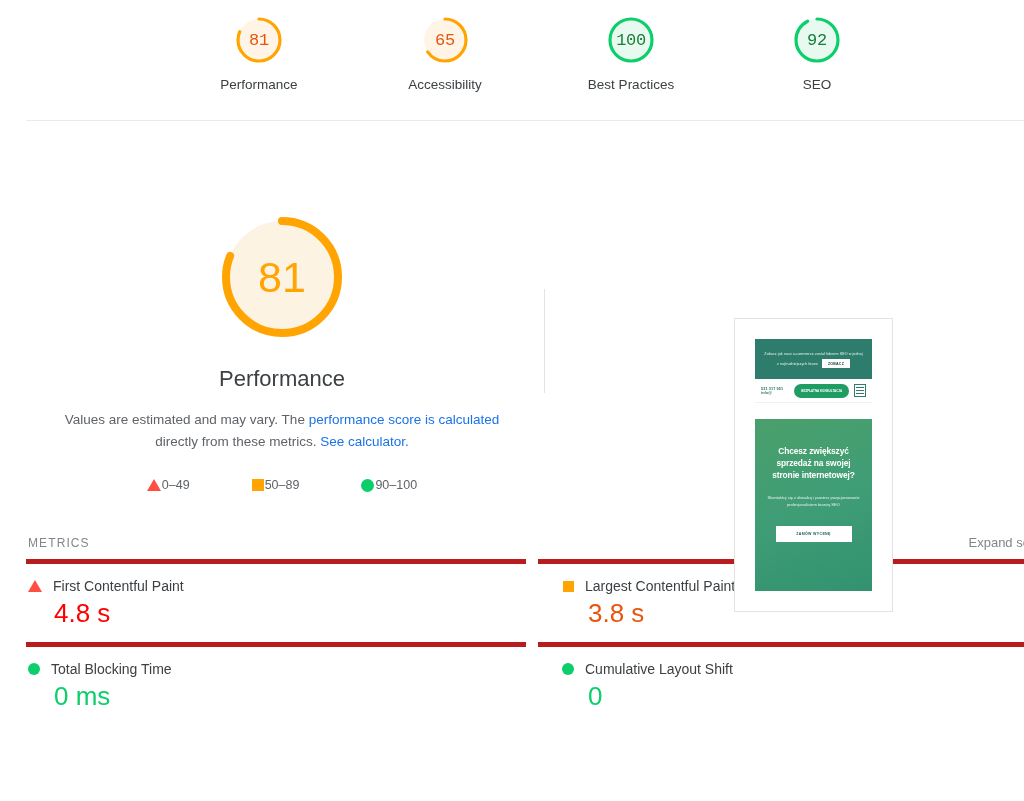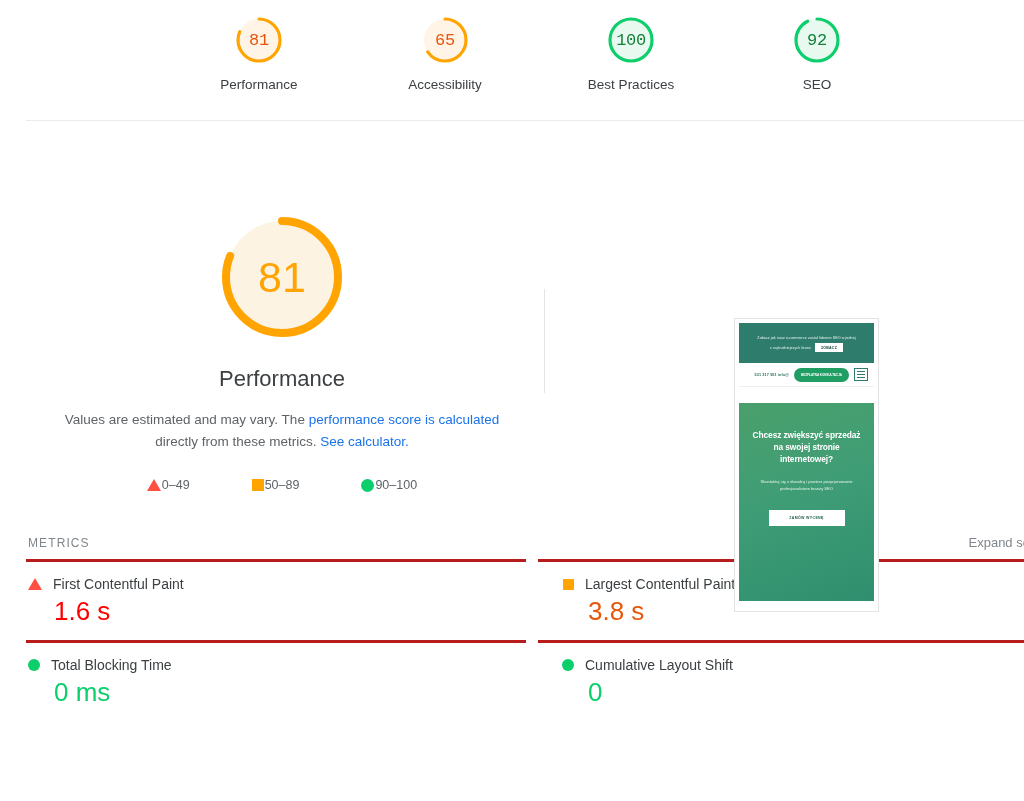--- a/index.html
+++ b/index.html
@@ -113,24 +113,24 @@
     position: absolute;
     left: 518px; top: 168px;
     width: 1px; height: 104px;
     background: #e4e4e4;
   }
 
   
   .thumb-wrap {
     position: absolute;
     left: 708px; top: 197px;
-    width: 145px; height: 294px;
+    width: 159px; height: 294px;
     border: 1px solid #e3e3e3;
     background: #fff;
-    padding: 4px;
+    padding: 20px;
   }
   .thumb {
     position: relative;
     width: 100%; height: 100%;
     overflow: hidden;
     background:#fff;
   }
   .tb-banner {
     background: #2e7d6c;
     padding: 6px 6px 5px;
@@ -229,21 +229,21 @@
     color: #80868b;
     cursor: pointer;
   }
   .metrics-grid {
     display:grid;
     grid-template-columns: 512px 512px;
     column-gap: 0;
   }
   .metric-cell {
     padding: 14px 0 12px 0;
-    border-top: 3px solid #b91c1c;
+    border-top: 5px solid #b91c1c;
     margin-right: 12px;
   }
   .metric-cell.right { padding-left: 24px; }
   .metric-cell.empty { border-top: 1px solid transparent; }
   .metric-head { display:flex; align-items:center; gap: 11px; }
   .m-tri {
     width:0;height:0;
     border-left: 7px solid transparent;
     border-right: 7px solid transparent;
     border-bottom: 12px solid #ff4e42;
@@ -393,21 +393,21 @@
     <span class="expand-view">Expand score</span>
   </div>
 
   <div class="metrics-grid">
 
     <div class="metric-cell pad">
       <div class="metric-head">
         <span class="m-tri"></span>
         <span class="metric-name">First Contentful Paint</span>
       </div>
-      <div class="metric-value c-red">1.6 s</div>
+      <div class="metric-value c-red">4.8 s</div>
     </div>
 
     <div class="metric-cell right">
       <div class="metric-head">
         <span class="m-sq"></span>
         <span class="metric-name">Largest Contentful Paint</span>
       </div>
       <div class="metric-value c-orange">3.8 s</div>
     </div>
 

